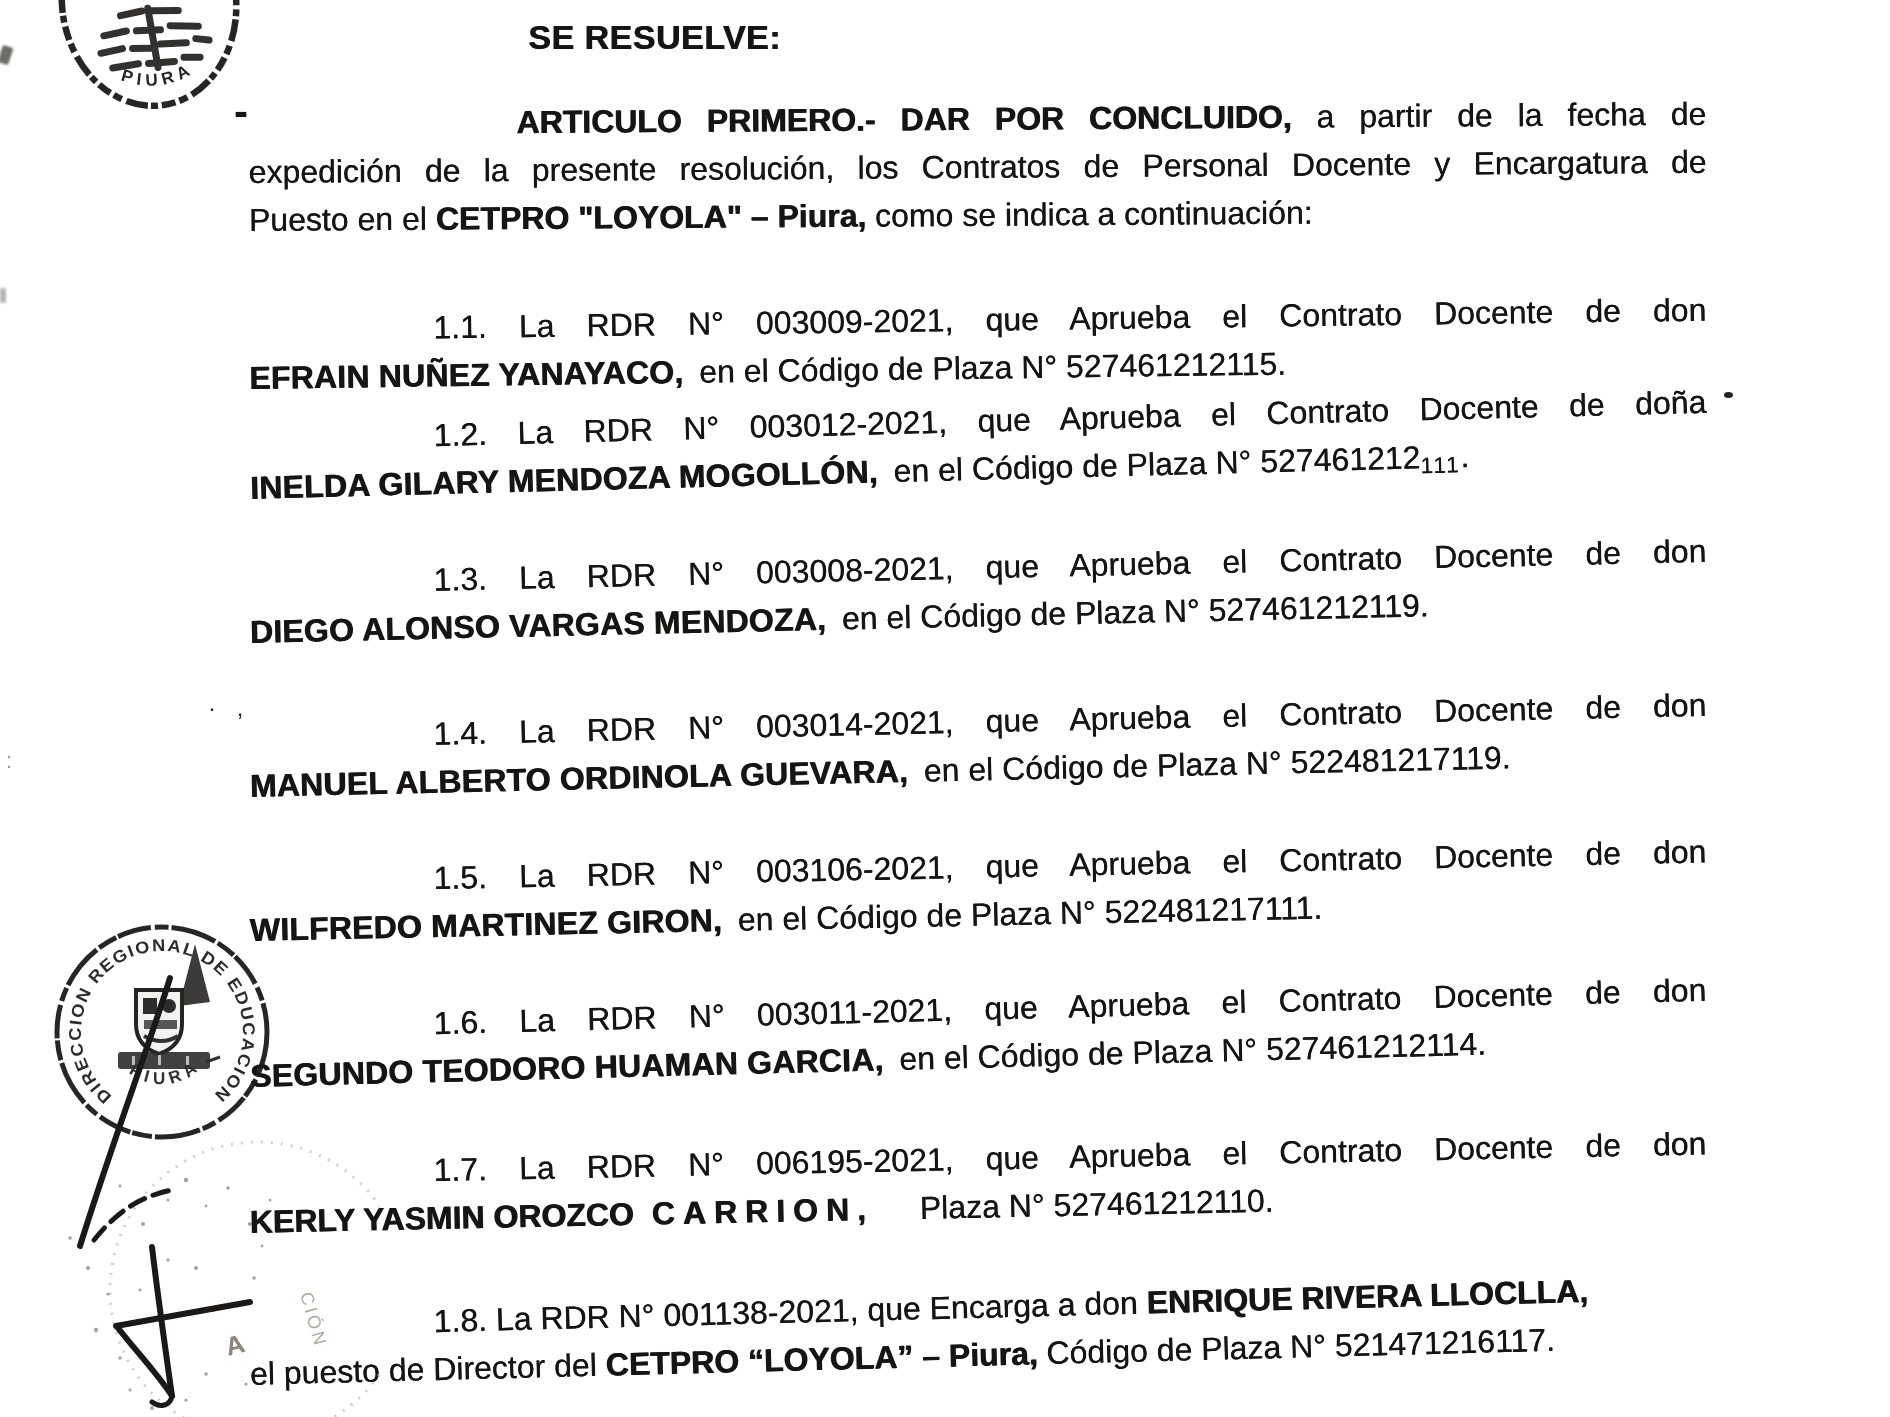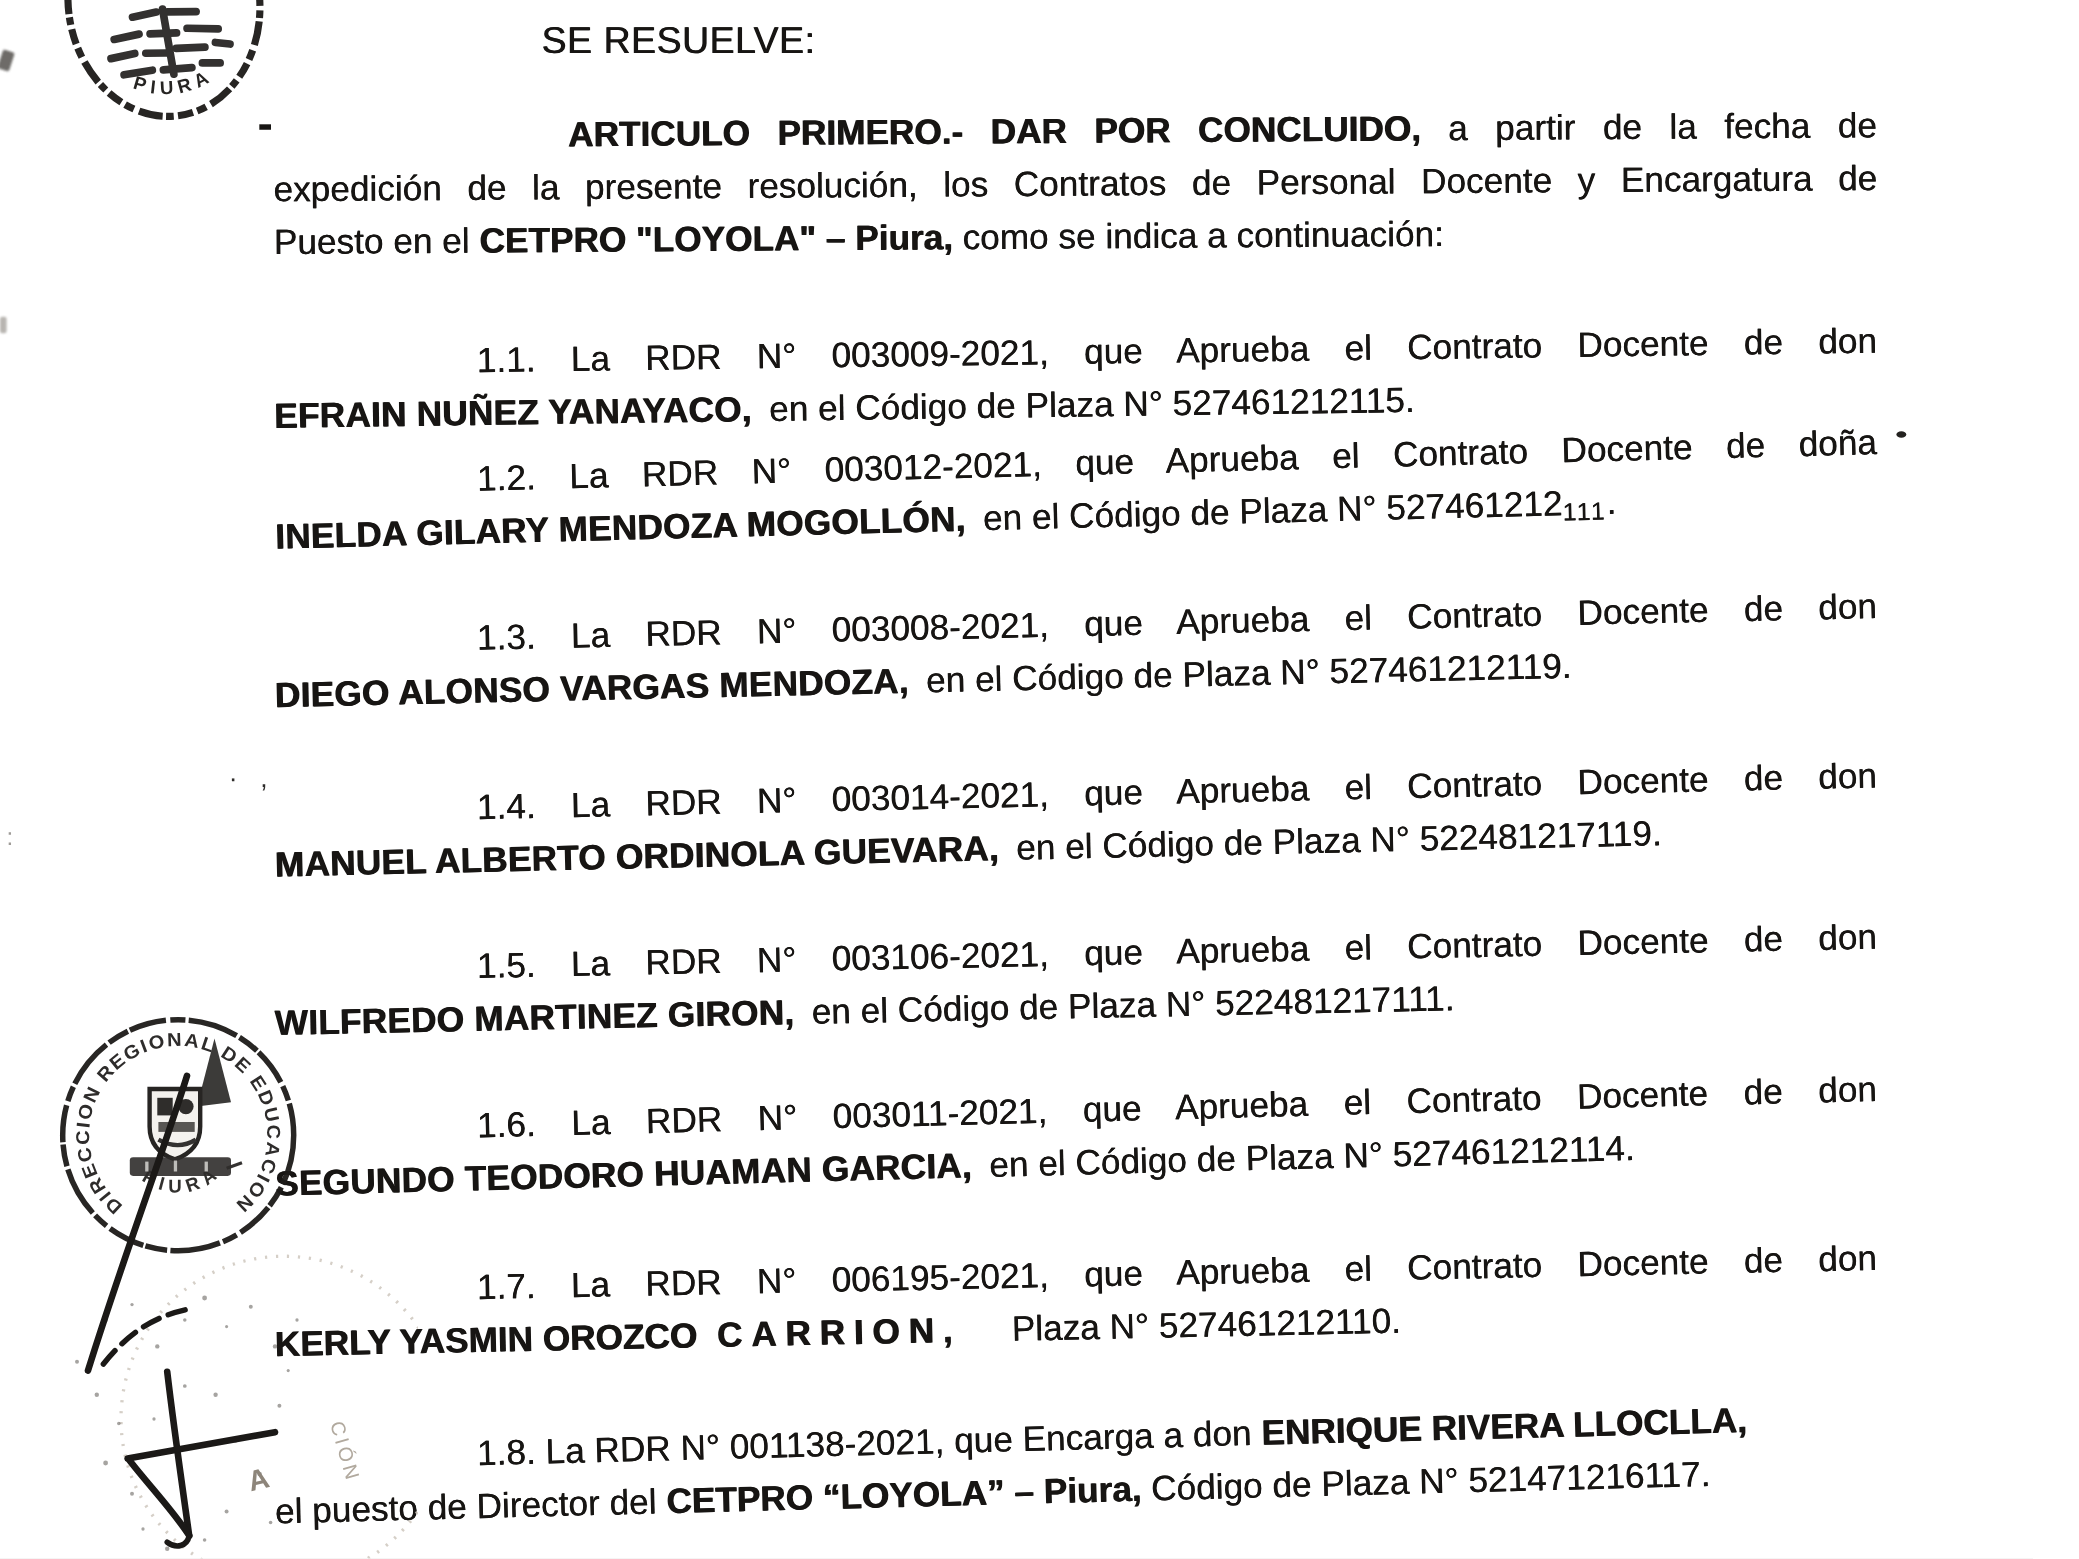--- a/index.html
+++ b/index.html
@@ -2,21 +2,21 @@
 <html><head>
 <meta charset="utf-8">
 <style>
   html,body{margin:0;padding:0;background:#e8e8e8;}
   .page{
     position:relative;width:1890px;height:1417px;background:#ffffff;
     overflow:hidden;font-family:"Liberation Sans",sans-serif;
   }
   .doc{position:absolute;inset:0;color:#171513;filter:blur(0.38px);}
   .heading{
-    position:absolute;left:492px;top:18px;font-size:34px;font-weight:400;
+    position:absolute;left:528px;top:18px;font-size:34px;font-weight:700;
     letter-spacing:.5px;text-shadow:.7px 0 .3px currentColor;
   }
   .margin-dash{position:absolute;left:234px;top:88px;font-size:42px;font-weight:700;}
   .para{
     position:absolute;left:248px;top:100px;width:1458px;font-size:32px;line-height:48px;
     transform:rotate(-0.4deg);transform-origin:left top;text-shadow:.35px 0 .25px currentColor;
   }
   .pline{text-align:left;}
   .just{text-align:justify;text-align-last:justify;}
   .pl1{text-indent:268px;}

